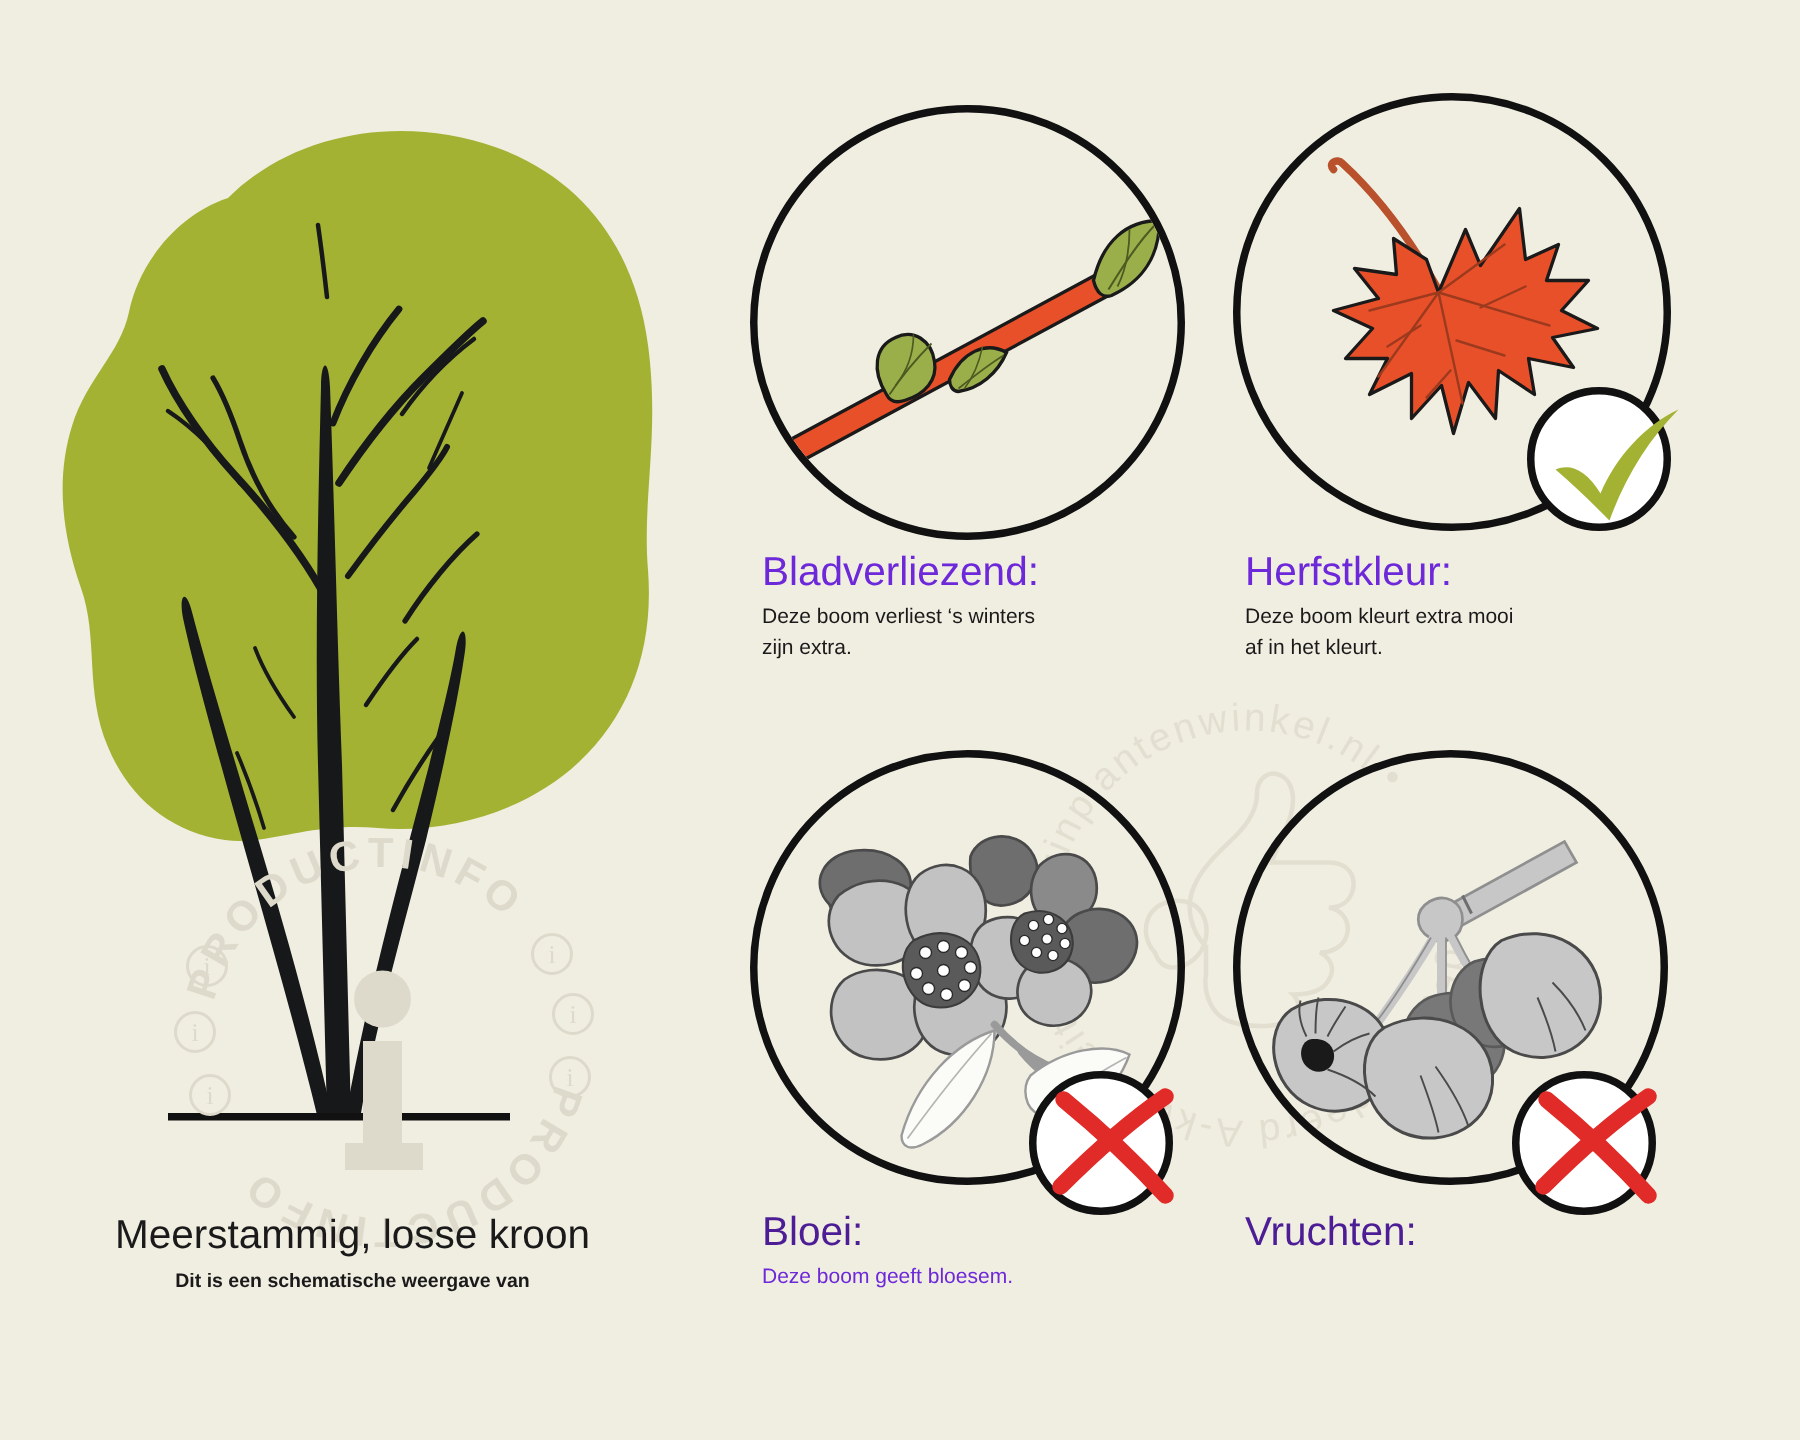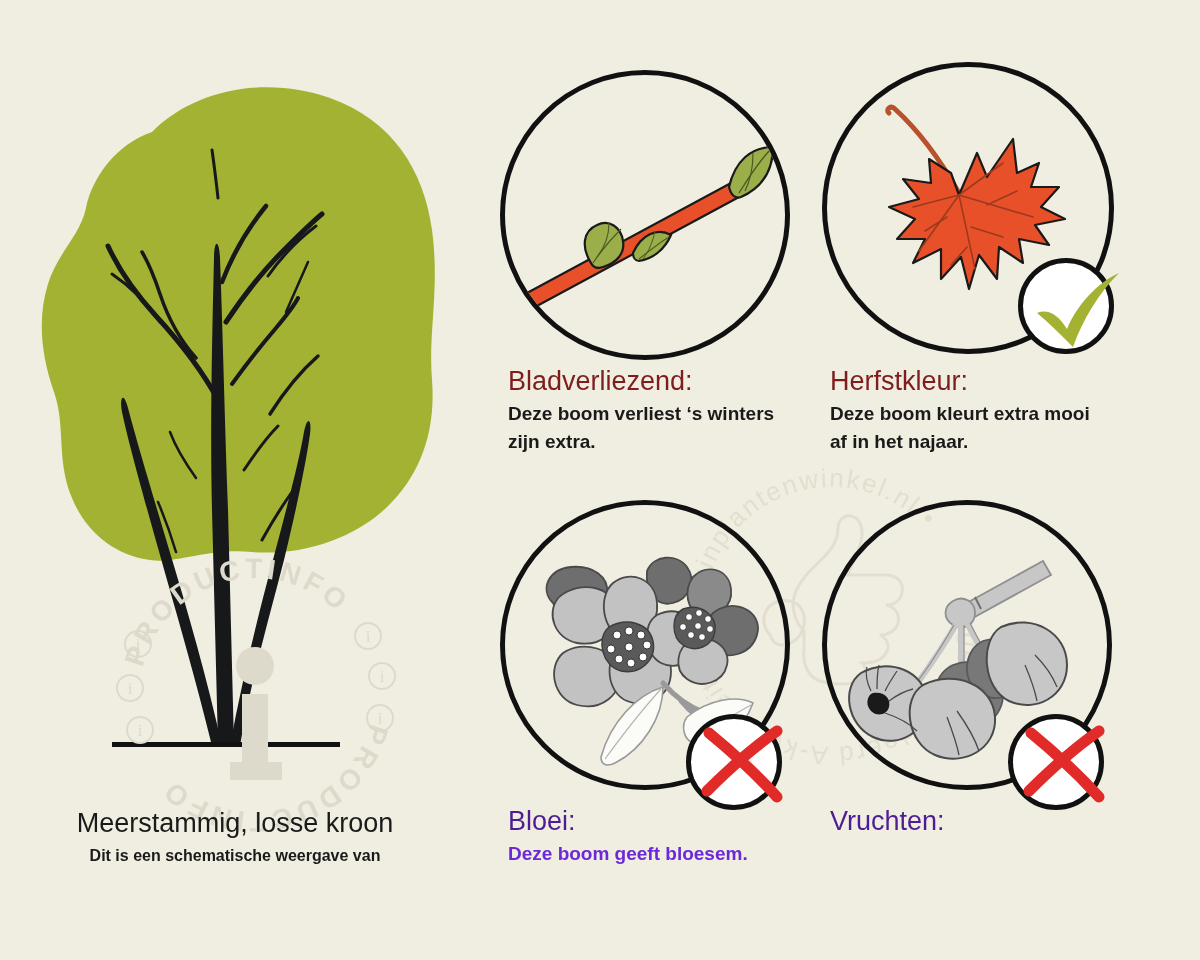--- a/index.html
+++ b/index.html
@@ -45,21 +45,21 @@
     text-align: center;
   }
   .tree-title {
     font-size: 27px;
     color: #1a1a1a;
     line-height: 1.15;
     white-space: nowrap;
   }
   .tree-sub {
     margin-top: 6px;
-    font-size: 16px;
+    font-size: 13px;
     font-weight: bold;
     color: #1a1a1a;
     line-height: 1.42;
   }
 
   
   .wm {
     position: absolute;
     pointer-events: none;
   }
@@ -116,28 +116,28 @@
     width: 112px;
     height: 112px;
     overflow: visible;
   }
 
   .card-text {
     position: absolute;
   }
   .card-title {
     font-size: 27px;
-    color: #7f1d1d;
+    color: #6d28d9;
     line-height: 1.2;
     white-space: nowrap;
   }
   .card-body {
     margin-top: 3px;
-    font-size: 19px;
-    font-weight: bold;
+    font-size: 14px;
+    font-weight: normal;
     color: #1a1a1a;
     line-height: 1.45;
     max-width: 310px;
   }
   .muted .card-title { color: #4c1d95; }
   .muted .card-body  { color: #6d28d9; }
 
   
   #card-bladverliezend { left: 500px; top: 70px; }
   #card-herfstkleur    { left: 822px; top: 62px; }
@@ -330,21 +330,21 @@
         <svg viewBox="0 0 112 112">
           <path d="M22,58 C32,54 42,58 52,74 C62,50 82,28 104,18
                    C84,38 68,64 58,92 C46,80 34,68 22,58 Z" fill="#a3b232"></path>
         </svg>
       </div>
     </div>
     <div class="card-text" style="left:8px;top:303px;">
       <div class="card-title">Herfstkleur:</div>
       <div class="card-body">
         <div>Deze boom kleurt extra mooi</div>
-        <div>af in het najaar.</div>
+        <div>af in het kleurt.</div>
       </div>
     </div>
   </div>
 
   <div class="card muted" id="card-bloei">
     <div class="circle-wrap" style="width:300px;height:300px;">
       <div class="circle" style="left:0;top:0;width:290px;height:290px;">
         <div class="art">
           <svg viewBox="0 0 290 290" width="290" height="290">
             <g stroke="#4a4a4a" stroke-width="1.8">

